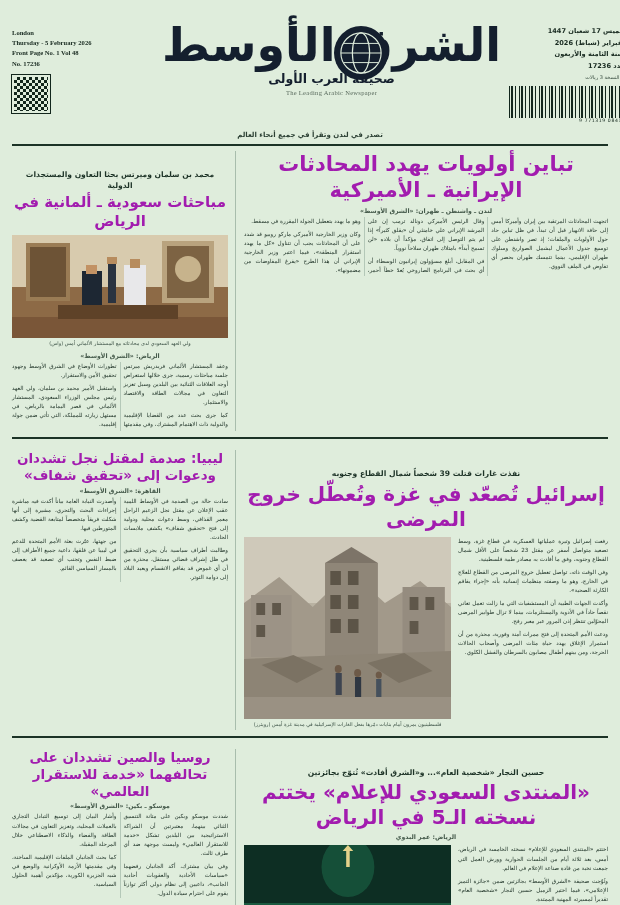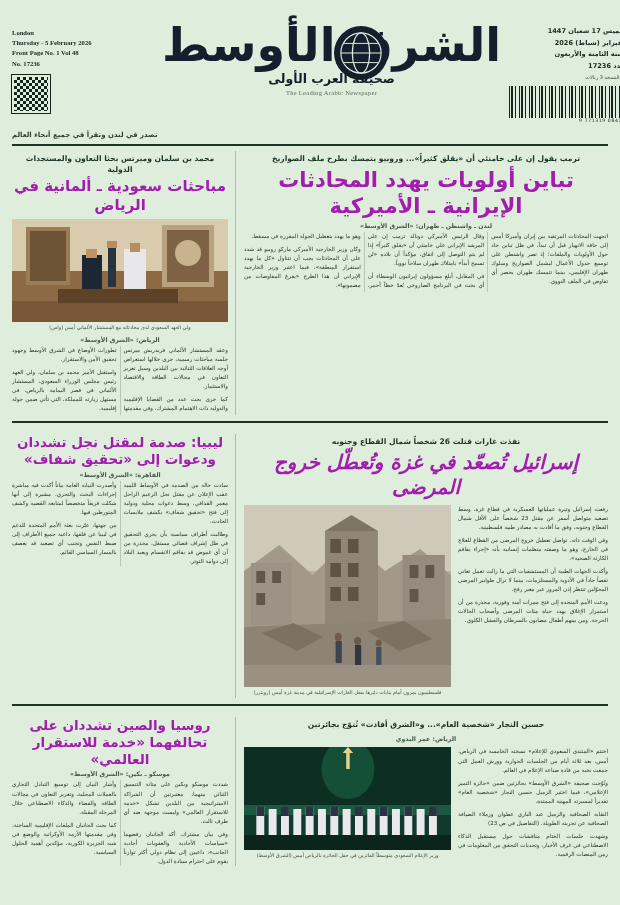--- a/index.html
+++ b/index.html
@@ -41,34 +41,34 @@
       border:2px solid #dfeddc;outline:1px solid #12261c;}
   .mast-right{flex:1;display:flex;flex-direction:column;align-items:flex-start;
               padding-top:4px;}
   .ar-date{font-size:6.6px;line-height:1.75;text-align:right;color:#182a20;
            width:100%;font-weight:bold;}
   .barcode{margin-top:6px;height:32px;width:120px;
     background:repeating-linear-gradient(90deg,#12261c 0 1px,#dfeddc 1px 2px,#12261c 2px 4px,#dfeddc 4px 6px,#12261c 6px 7px,#dfeddc 7px 10px);}
   .barcode-num{font-size:4.6px;letter-spacing:.6px;direction:ltr;color:#12261c;}
   .price-note{font-size:5px;color:#3a4f42;margin-top:2px;}
 
-  .tagline-row{display:flex;justify-content:flex-end;align-items:center;
+  .tagline-row{display:flex;justify-content:center;align-items:center;
                font-size:7px;color:#2b3f33;padding:2px 2px 5px 2px;font-weight:bold;}
   .rule-thick{border-top:2px solid #1c3326;margin:0 2px;}
 
   
   .content{display:flex;flex-direction:row;gap:8px;padding:5px 2px 0 2px;}
   .col-main{flex:1;min-width:0;}
   .col-side{flex:0 0 216px;min-width:0;border-right:1px solid #a8bdac;padding-right:7px;}
 
   .kicker{font-size:7.6px;font-weight:bold;color:#1d3327;text-align:center;
-          padding:3px 0 2px;line-height:1.4;}
+          padding:3px 0 2px;line-height:1.4;margin-top:16px;}
   .headline{font-weight:bold;color:#a21caf;text-align:center;line-height:1.25;}
   .h-xl{font-size:21px;}
-  .h-lg{font-size:20px;font-style:italic;}
+  .h-lg{font-size:20px;}
   .h-md{font-size:15px;}
   .h-sm{font-size:13.5px;}
   .byline{font-size:6.2px;color:#44594a;text-align:center;padding:3px 0;font-weight:bold;}
 
   .cols3{column-count:3;column-gap:7px;column-rule:1px solid #b4c8b8;}
   .cols2{column-count:2;column-gap:7px;column-rule:1px solid #b4c8b8;}
   .body-text{font-size:5.6px;line-height:1.62;text-align:justify;color:#22362a;
              text-align-last:right;}
   .body-text p{margin:0 0 4px 0;}
 
@@ -124,21 +124,20 @@
   </div>
 
   <div class="tagline-row">
     <span>تصدر في لندن وتقرأ في جميع أنحاء العالم</span>
   </div>
   <div class="rule-thick"></div>
 
   <div class="content">
 
     <div class="col-main">
-      <div class="kicker">ترمب يقول إن على خامنئي أن «يقلق كثيراً»... وروبيو يتمسك بطرح ملف الصواريخ</div>
       <div class="headline h-xl">تباين أولويات يهدد المحادثات الإيرانية ـ الأميركية</div>
       <div class="byline">لندن ـ واشنطن ـ طهران: «الشرق الأوسط»</div>
       <div class="cols3">
         <div class="body-text">
           <p>اتجهت المحادثات المرتقبة بين إيران وأميركا أمس إلى حافة الانهيار قبل أن تبدأ، في ظل تباين حاد حول الأولويات والملفات؛ إذ تصر واشنطن على توسيع جدول الأعمال ليشمل الصواريخ وسلوك طهران الإقليمي، بينما تتمسك طهران بحصر أي تفاوض في الملف النووي.</p>
           <p>وقال الرئيس الأميركي دونالد ترمب إن على المرشد الإيراني علي خامنئي أن «يقلق كثيراً» إذا لم يتم التوصل إلى اتفاق، مؤكداً أن بلاده «لن تسمح أبداً» بامتلاك طهران سلاحاً نووياً.</p>
           <p>في المقابل، أبلغ مسؤولون إيرانيون الوسطاء أن أي بحث في البرنامج الصاروخي يُعدّ خطاً أحمر، وهو ما يهدد بتعطيل الجولة المقررة في مسقط.</p>
           <p>وكان وزير الخارجية الأميركي ماركو روبيو قد شدد على أن المحادثات يجب أن تتناول «كل ما يهدد استقرار المنطقة»، فيما اعتبر وزير الخارجية الإيراني أن هذا الطرح «يفرغ المفاوضات من مضمونها».</p>
         </div>
       </div>
@@ -176,21 +175,21 @@
           <p>واستقبل الأمير محمد بن سلمان، ولي العهد رئيس مجلس الوزراء السعودي، المستشار الألماني في قصر اليمامة بالرياض، في مستهل زيارته للمملكة، التي تأتي ضمن جولة إقليمية.</p>
         </div>
       </div>
     </div>
   </div>
 
   <div class="sep"></div>
   <div class="content">
 
     <div class="col-main">
-      <div class="kicker">نفذت غارات قتلت 26 شخصاً شمال القطاع وجنوبه</div>
+      <div class="kicker">نفذت غارات قتلت 39 شخصاً شمال القطاع وجنوبه</div>
       <div class="headline h-lg">إسرائيل تُصعّد في غزة وتُعطّل خروج المرضى</div>
       <div class="art-flex" style="margin-top:5px;">
         <div style="flex:0 0 150px;">
           <div class="body-text">
             <p>رفعت إسرائيل وتيرة عملياتها العسكرية في قطاع غزة، وسط تصعيد متواصل أسفر عن مقتل 23 شخصاً على الأقل شمال القطاع وجنوبه، وفق ما أفادت به مصادر طبية فلسطينية.</p>
             <p>وفي الوقت ذاته، تواصل تعطيل خروج المرضى من القطاع للعلاج في الخارج، وهو ما وصفته منظمات إنسانية بأنه «إجراء يفاقم الكارثة الصحية».</p>
             <p>وأكدت الجهات الطبية أن المستشفيات التي ما زالت تعمل تعاني نقصاً حاداً في الأدوية والمستلزمات، بينما لا تزال طوابير المرضى المحوّلين تنتظر إذن المرور عبر معبر رفح.</p>
             <p>ودعت الأمم المتحدة إلى فتح ممرات آمنة وفورية، محذرة من أن استمرار الإغلاق يهدد حياة مئات المرضى وأصحاب الحالات الحرجة، ومن بينهم أطفال مصابون بالسرطان والفشل الكلوي.</p>
           </div>
         </div>
@@ -245,20 +244,21 @@
         </div>
       </div>
     </div>
   </div>
 
   <div class="sep"></div>
   <div class="content">
 
     <div class="col-main">
       <div class="kicker">حسين النجار «شخصية العام»... و«الشرق أفادت» تُتوّج بجائزتين</div>
+      <div class="headline h-lg">«المنتدى السعودي للإعلام» يختتم نسخته الـ5 في الرياض</div>
       <div class="byline">الرياض: عمر البدوي</div>
       <div class="art-flex" style="margin-top:2px;">
         <div style="flex:0 0 150px;">
           <div class="body-text">
             <p>اختتم «المنتدى السعودي للإعلام» نسخته الخامسة في الرياض، أمس، بعد ثلاثة أيام من الجلسات الحوارية وورش العمل التي جمعت نخبة من قادة صناعة الإعلام في العالم.</p>
             <p>وتُوّجت صحيفة «الشرق الأوسط» بجائزتين ضمن «جائزة التميز الإعلامي»، فيما اختير الزميل حسين النجار «شخصية العام» تقديراً لمسيرته المهنية الممتدة.</p>
             <p>النقابة الصحافية والزميل عبد الباري عطوان وزملاء الضيافة الصحافية عن تجربته الطويلة. (التفاصيل في ص 23)</p>
             <p>وشهدت جلسات الختام مناقشات حول مستقبل الذكاء الاصطناعي في غرف الأخبار، وتحديات التحقق من المعلومات في زمن المنصات الرقمية.</p>
 
           </div>

